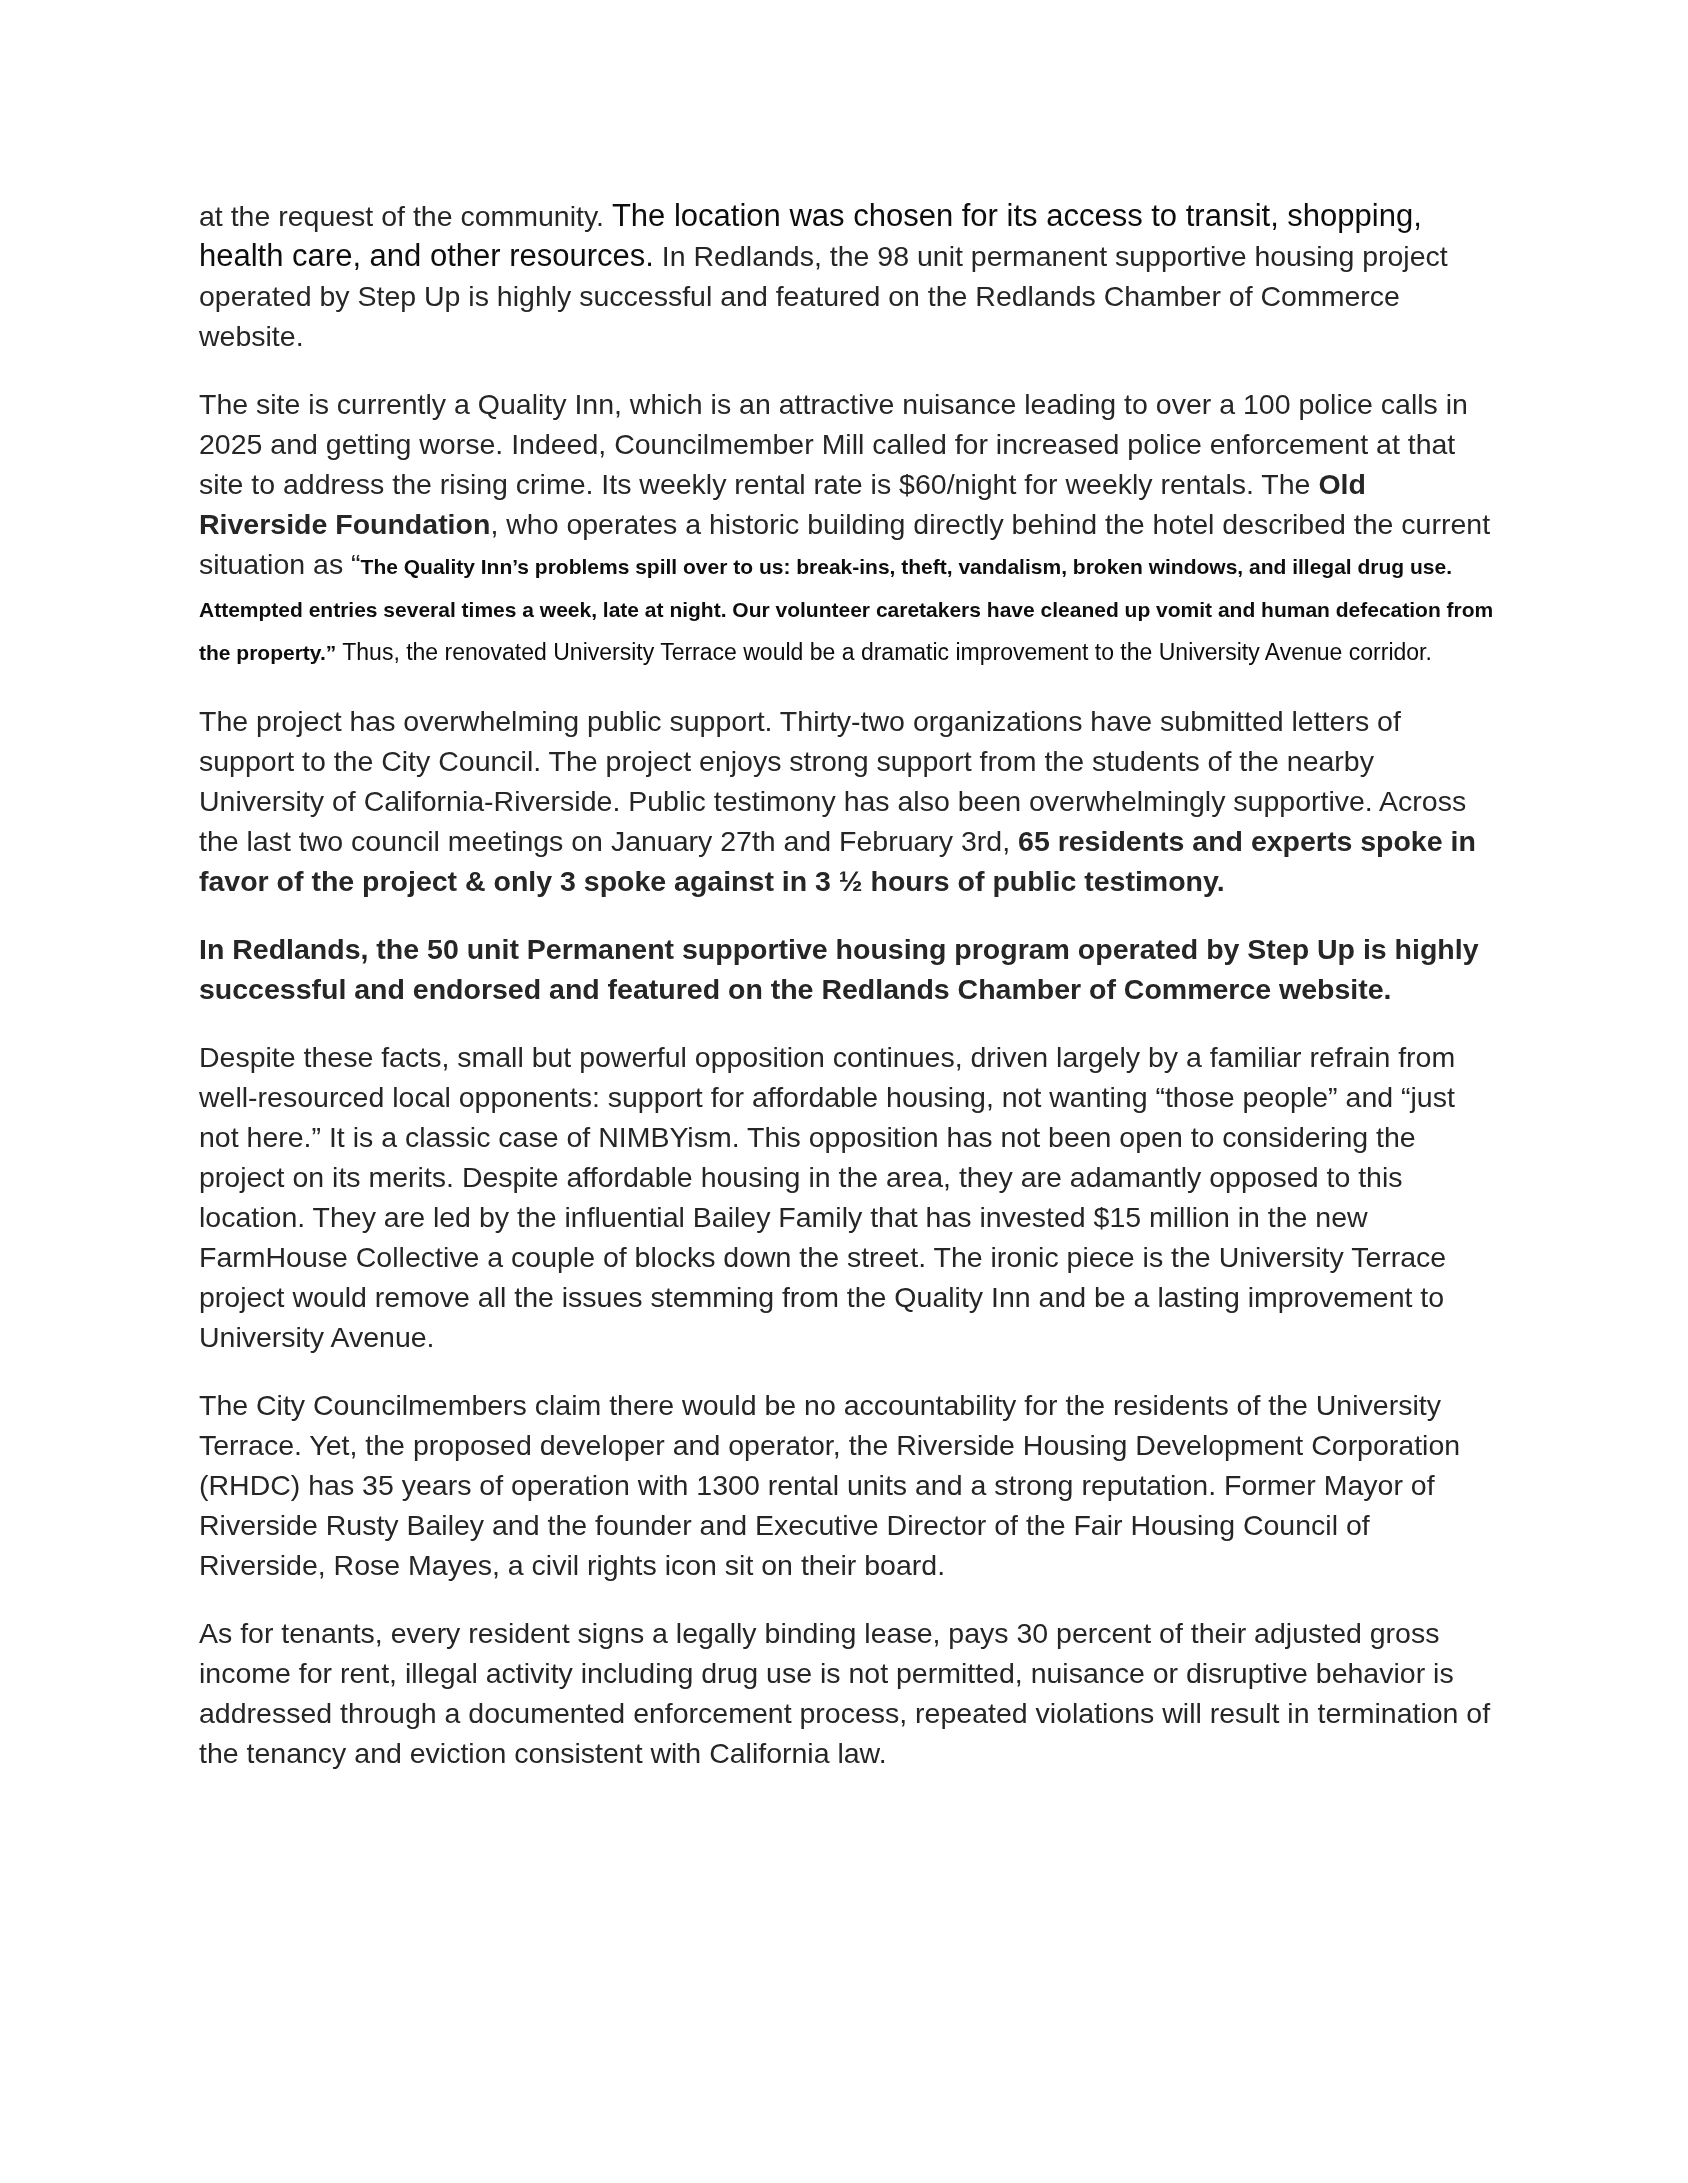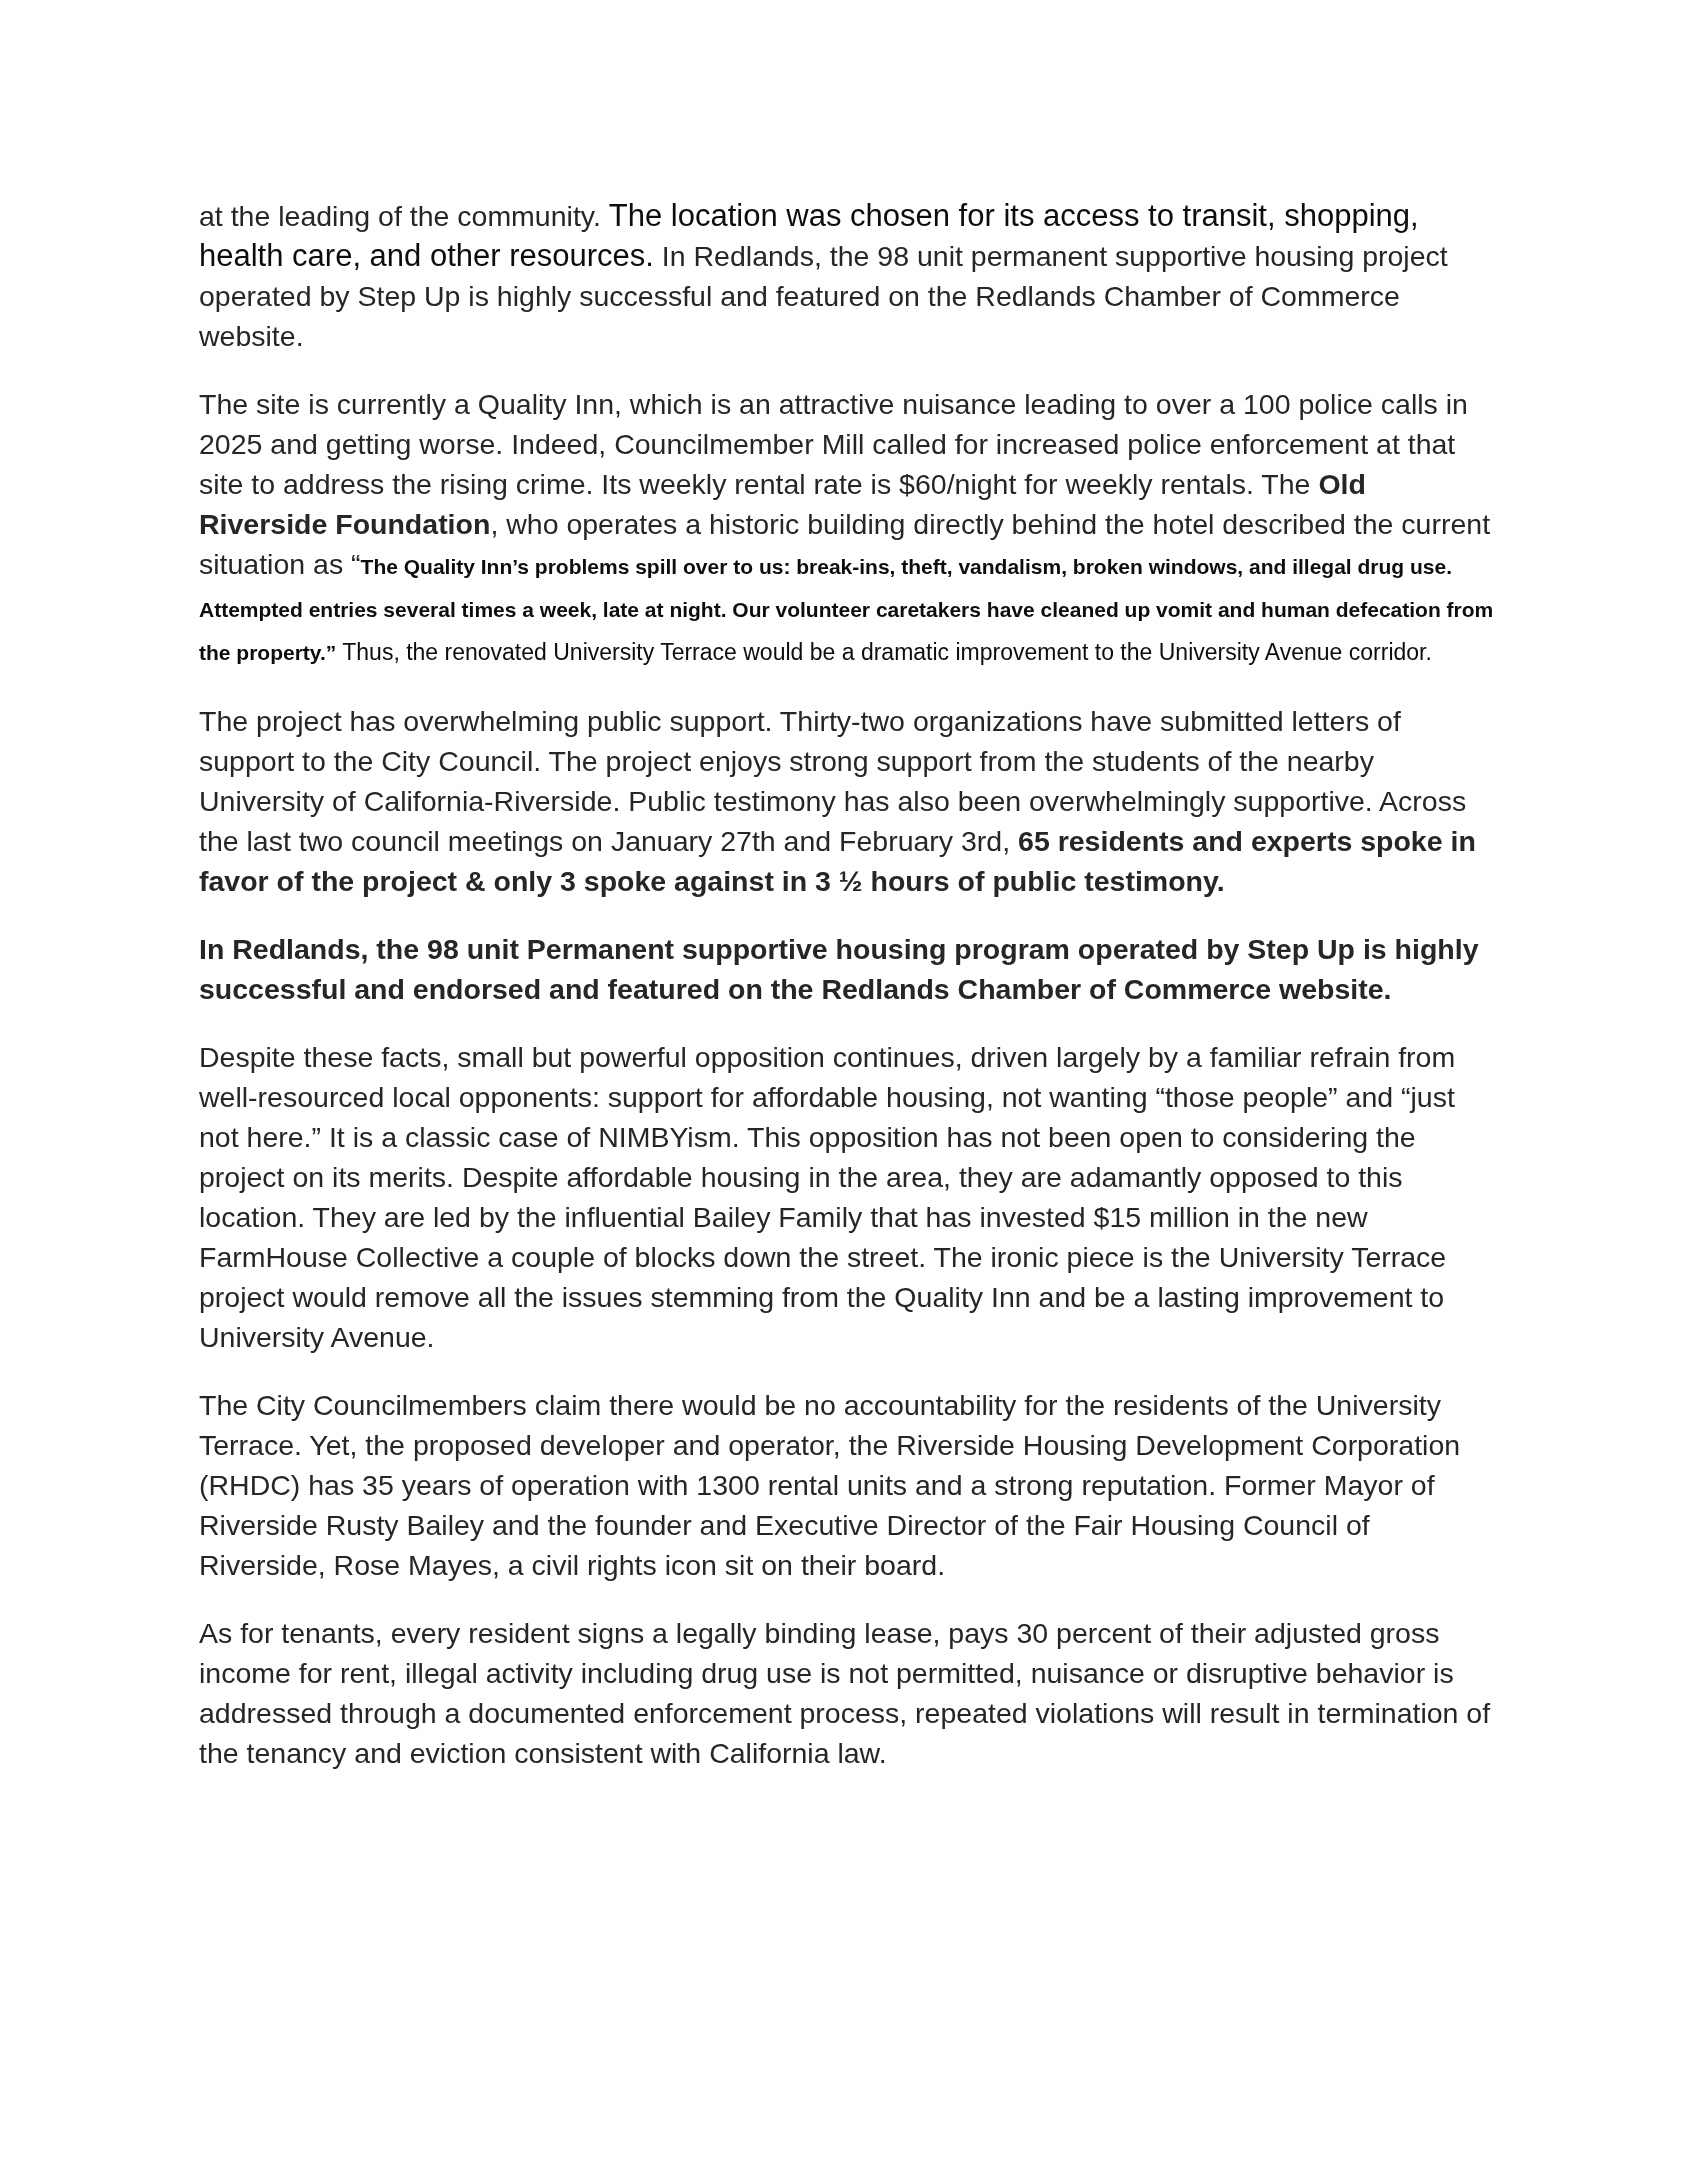--- a/index.html
+++ b/index.html
@@ -15,32 +15,32 @@
   .quote { font-weight: bold; font-size: 21px; color: #0d0d0d; }
   .after-quote { font-size: 23px; color: #0d0d0d; }
   .bold-para { font-weight: bold; }
 </style>
 </head>
 <body>
 
 <div class="page">
 
   <p>
-    <span>at the leading of the community. </span><span class="lg">The location was chosen for its access to transit, shopping, health care, and other resources.</span><span> In Redlands, the 98 unit permanent supportive housing project operated by Step Up is highly successful and featured on the Redlands Chamber of Commerce website.</span>
+    <span>at the request of the community. </span><span class="lg">The location was chosen for its access to transit, shopping, health care, and other resources.</span><span> In Redlands, the 98 unit permanent supportive housing project operated by Step Up is highly successful and featured on the Redlands Chamber of Commerce website.</span>
   </p>
 
   <p>
     <span>The site is currently a Quality Inn, which is an attractive nuisance leading to over a 100 police calls in 2025 and getting worse. Indeed, Councilmember Mill called for increased police enforcement at that site to address the rising crime. Its weekly rental rate is $60/night for weekly rentals. The </span><span class="b">Old Riverside Foundation</span><span>, who operates a historic building directly behind the hotel described the current situation as “</span><span class="quote">The Quality Inn’s problems spill over to us: break-ins, theft, vandalism, broken windows, and illegal drug use. Attempted entries several times a week, late at night. Our volunteer caretakers have cleaned up vomit and human defecation from the property.”</span><span class="after-quote"> Thus, the renovated University Terrace would be a dramatic improvement to the University Avenue corridor.</span>
   </p>
 
   <p>
     <span>The project has overwhelming public support.  Thirty-two organizations have submitted letters of support to the City Council. The project enjoys strong support from the students of the nearby University of California-Riverside. Public testimony has also been overwhelmingly supportive. Across the last two council meetings on January 27th and February 3rd, </span><span class="b">65 residents and experts spoke in favor of the project &amp; only 3 spoke against in 3 ½ hours of public testimony.</span>
   </p>
 
-  <p class="bold-para">In Redlands, the 98 unit Permanent supportive housing program operated by Step Up is highly successful and endorsed and featured on the Redlands Chamber of Commerce website.</p>
+  <p class="bold-para">In Redlands, the 50 unit Permanent supportive housing program operated by Step Up is highly successful and endorsed and featured on the Redlands Chamber of Commerce website.</p>
 
   <p>Despite these facts, small but powerful opposition continues, driven largely by a familiar refrain from well-resourced local opponents: support for affordable housing, not wanting “those people” and “just not here.” It is a classic case of NIMBYism. This opposition has not been open to considering the project on its merits. Despite affordable housing in the area, they are adamantly opposed to this location.  They are led by the influential Bailey Family that has invested $15 million in the new FarmHouse Collective a couple of blocks down the street. The ironic piece is the University Terrace project would remove all the issues stemming from the Quality Inn and be a lasting improvement to University Avenue.</p>
 
   <p>The City Councilmembers claim there would be no accountability for the residents of the University Terrace. Yet, the proposed developer and operator, the Riverside Housing Development Corporation (RHDC) has 35 years of operation with 1300 rental units and a strong reputation. Former Mayor of Riverside Rusty Bailey and the founder and Executive Director of the Fair Housing Council of Riverside, Rose Mayes, a civil rights icon sit on their board.</p>
 
   <p>As for tenants, every resident signs a legally binding lease, pays 30 percent of their adjusted gross income for rent, illegal activity including drug use is not permitted, nuisance or disruptive behavior is addressed through a documented enforcement process, repeated violations will result in termination of the tenancy and eviction consistent with California law.</p>
 
 </div>
 
 

